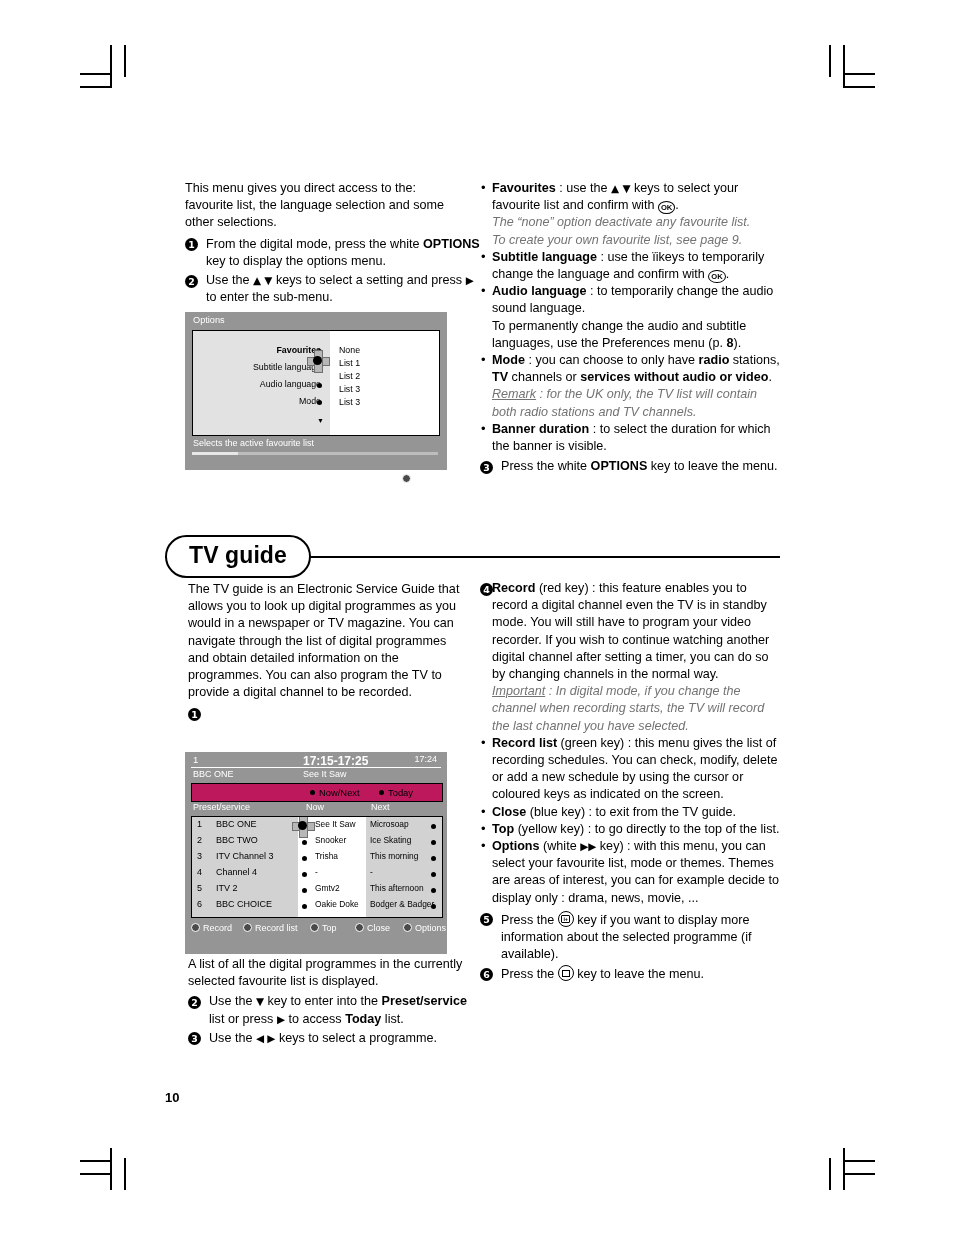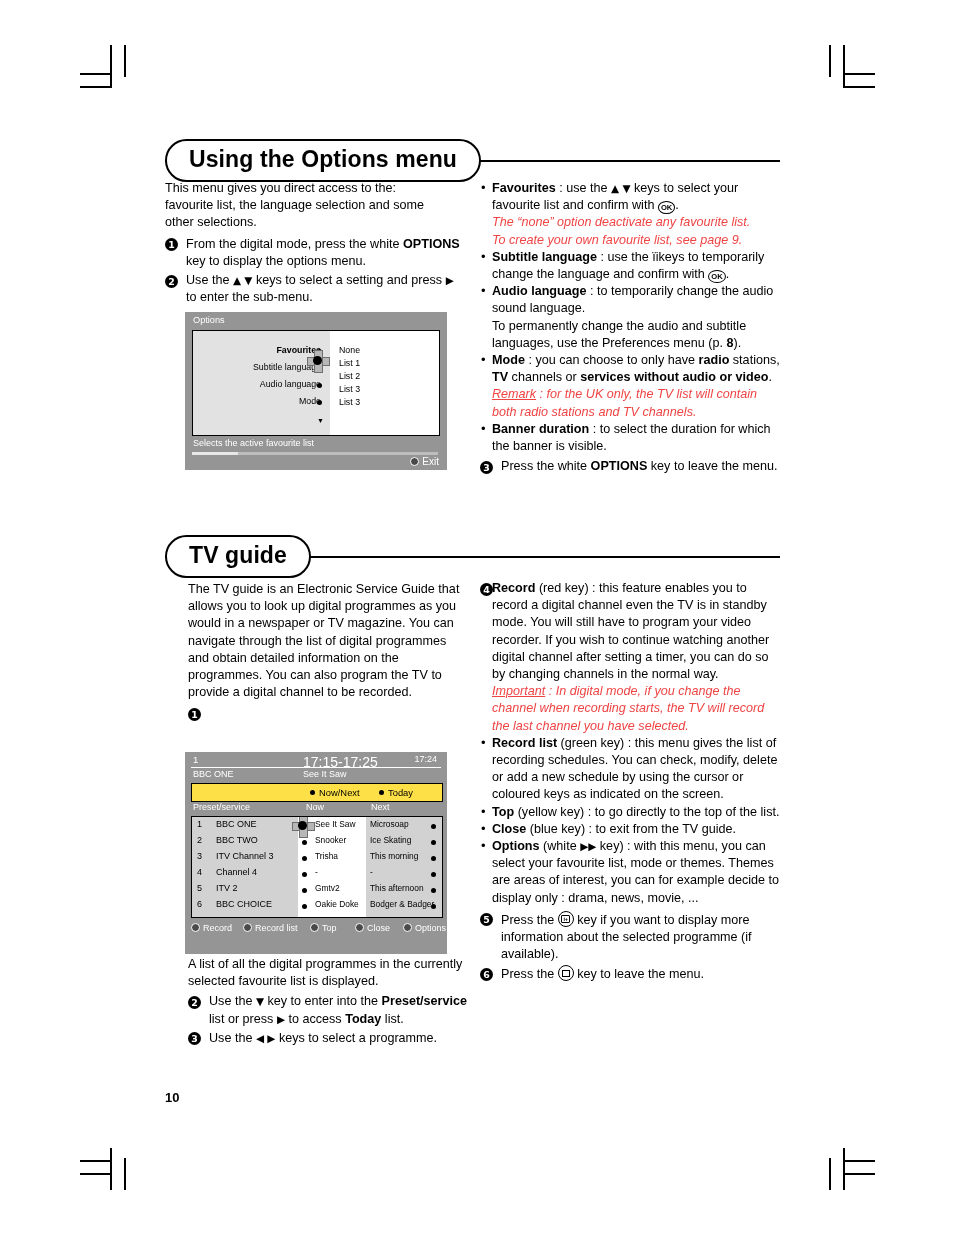--- a/index.html
+++ b/index.html
@@ -14,21 +14,21 @@
   
   .mark{position:absolute;background:#000;}
   .mk-h{height:2px;}
   .mk-v{width:2px;}
 
   
   .col{position:absolute;font-size:12.6px;line-height:17.2px;}
   .colL{left:165px;width:300px;}
   .colR{left:480px;width:300px;}
   b,.b{font-weight:bold;}
-  .it{font-style:italic;color:#ef4444;}
+  .it{font-style:italic;color:#737373;}
   .it u{text-decoration:underline;}
 
   
   .headwrap{position:absolute;}
   .headrule{position:absolute;height:2px;background:#000;}
   .headbox{
     display:inline-block;border:2.5px solid #000;border-radius:22px;
     background:#fff;padding:5px 22px 7px 22px;position:relative;z-index:2;
   }
   .headbox span{font-size:23px;font-weight:bold;letter-spacing:.1px;}
@@ -85,49 +85,49 @@
   }
   .optLeftPane{position:absolute;left:0;top:0;width:137px;height:100%;background:#e2e2e2;}
   .optLabel{position:absolute;right:0;color:#000;font-size:8.8px;text-align:right;width:118px;}
   .optLabel.sel{font-weight:bold;}
   .optDot{position:absolute;left:124px;width:5px;height:5px;border-radius:50%;background:#000;}
   .optVal{position:absolute;left:146px;color:#000;font-size:8.8px;}
   .optCaret{position:absolute;left:124px;color:#000;font-size:7px;line-height:7px;}
   .optStatus{position:absolute;left:8px;top:126px;font-size:9px;color:#fff;}
   .optBar{position:absolute;left:7px;top:140px;width:246px;height:3px;background:#bdbdbd;}
   .optBar i{position:absolute;left:0;top:0;width:46px;height:3px;background:#e8e8e8;}
-  .optExitRow{position:absolute;right:8px;top:144px;font-size:10px;color:#fff;}
+  .optExitRow{position:absolute;right:8px;top:156px;font-size:15px;color:#fff;}
   .ringdot{
     display:inline-block;width:7px;height:7px;border-radius:50%;
     border:1.4px solid #fff;background:#4a4a4a;vertical-align:-1px;margin-right:3px;
   }
   
   .navcur{position:absolute;width:21px;height:21px;}
   .navcur .arm{position:absolute;background:#b7b7b7;border:1px solid #6f6f6f;}
   .navcur .h{left:0;top:7px;width:21px;height:7px;}
   .navcur .v{left:7px;top:0;width:7px;height:21px;}
   .navcur .hub{position:absolute;left:6px;top:6px;width:9px;height:9px;border-radius:50%;background:#000;}
 
   
   .shotTv{
     position:absolute;left:185px;top:752px;width:262px;height:202px;
     background:#959595;color:#fff;font-size:8.4px;
     font-family:"Liberation Sans",sans-serif;
   }
   .tvTopRow{position:absolute;left:0;top:2px;width:100%;height:13px;}
   .tvTopRow .a{position:absolute;left:8px;font-size:9.6px;}
-  .tvTopRow .b2{position:absolute;left:118px;font-size:14px;}
+  .tvTopRow .b2{position:absolute;left:118px;font-size:12px;font-weight:bold;}
   .tvTopRow .c{position:absolute;right:10px;font-size:9px;}
   .tvHr{position:absolute;left:6px;top:15px;width:250px;height:1.4px;background:#fff;}
   .tvRow2{position:absolute;left:0;top:17px;width:100%;height:13px;}
   .tvRow2 .a{position:absolute;left:8px;font-size:9px;}
   .tvRow2 .b2{position:absolute;left:118px;font-size:9px;}
   .tvTabs{
     position:absolute;left:6px;top:31px;width:250px;height:17px;
-    border:1.7px solid #000;background:#fde047;color:#000;text-decoration:underline;
+    border:1.7px solid #000;background:#be185d;color:#000;text-decoration:underline;
   }
   .tvTabs .t{position:absolute;top:3px;font-size:9.4px;}
   .tvTabs .t:before{
     content:"";display:inline-block;width:5px;height:5px;border-radius:50%;
     background:#000;margin-right:4px;vertical-align:1px;
   }
   .tvColHead{position:absolute;left:0;top:50px;width:100%;height:13px;font-size:9px;}
   .tvColHead .p{position:absolute;left:8px;}
   .tvColHead .n{position:absolute;left:121px;}
   .tvColHead .x{position:absolute;left:186px;}
@@ -168,28 +168,22 @@
   <div class="mark mk-v" style="left:110px;top:1148px;height:42px;"></div>
   <div class="mark mk-h" style="left:80px;top:1160px;width:32px;"></div>
   <div class="mark mk-v" style="left:124px;top:1158px;height:32px;"></div>
   <div class="mark mk-h" style="left:80px;top:1173px;width:32px;"></div>
 
   <div class="mark mk-v" style="left:843px;top:1148px;height:42px;"></div>
   <div class="mark mk-h" style="left:843px;top:1160px;width:32px;"></div>
   <div class="mark mk-v" style="left:829px;top:1158px;height:32px;"></div>
   <div class="mark mk-h" style="left:843px;top:1173px;width:32px;"></div>
 
-  <div class="headwrap" style="left:165px;top:139px;width:615px;">
-    <div class="headrule" style="left:0;top:21px;width:615px;"></div>
-    <div class="headbox">
-      <span>Using the Options menu</span>
-    </div>
-  </div>
-
-  <div class="col colL" style="top:180px;">
+
+  <div class="col colL" style="top:180px;margin-left:20px;">
     <div style="width:260px;">This menu gives you direct access to the: favourite list, the language selection and some other selections.</div>
     <div id="opt-steps" style="margin-top:4px;">
         <div class="step" style="margin-top: 2px;"><span class="num">1</span><span>From the digital mode, press the white <b>OPTIONS</b> key to display the options menu.</span></div>
         <div class="step" style="margin-top: 2px;"><span class="num">2</span><span>Use the <span class="ar">▲ ▼</span> keys to select a setting and press <span class="ar">▶</span> to enter the sub-menu.</span></div>
       </div>
   </div>
 
   <div class="shotOpt">
     <div class="title">Options</div>
     <div class="optBody">
@@ -352,22 +346,22 @@
   </div>
 
   <div class="col colR" style="top:578px;">
     <div id="tv-step4">
         <div class="step" style="margin-top: 2px;"><span class="num">4</span></div>
       </div>
     <div id="tv-bullets">
         <div class="dotli"><b>Record</b> (red key) : this feature enables you to record a digital channel even the TV is in standby mode. You will still have to program your video recorder. If you wish to continue watching another digital channel after setting a timer, you can do so by changing channels in the normal way.</div>
         <div style="padding-left: 12px;"><span class="it"><u>Important</u> : In digital mode, if you change the channel when recording starts, the TV will record the last channel you have selected.</span></div>
         <div class="dotli"><b>Record list</b> (green key) : this menu gives the list of recording schedules. You can check, modify, delete or add a new schedule by using the cursor or coloured keys as indicated on the screen.</div>
+        <div class="dotli"><b>Close</b> (blue key) : to exit from the TV guide.</div>
         <div class="dotli"><b>Top</b> (yellow key) : to go directly to the top of the list.</div>
-        <div class="dotli"><b>Close</b> (blue key) : to exit from the TV guide.</div>
         <div class="dotli"><b>Options</b> (white <span class="ar">▶▶</span> key) : with this menu, you can select your favourite list, mode or themes. Themes are areas of interest, you can for example decide to display only : drama, news, movie, ...</div>
       </div>
     <div id="tv-step56" style="margin-top:4px;">
         <div class="step" style="margin-top: 2px;"><span class="num">5</span><span>Press the <span class="keyi"></span> key if you want to display more information about the selected programme (if available).</span></div>
         <div class="step" style="margin-top: 2px;"><span class="num">6</span><span>Press the <span class="keyg"></span> key to leave the menu.</span></div>
       </div>
   </div>
 
   <div class="pageno">10</div>
 </div>

